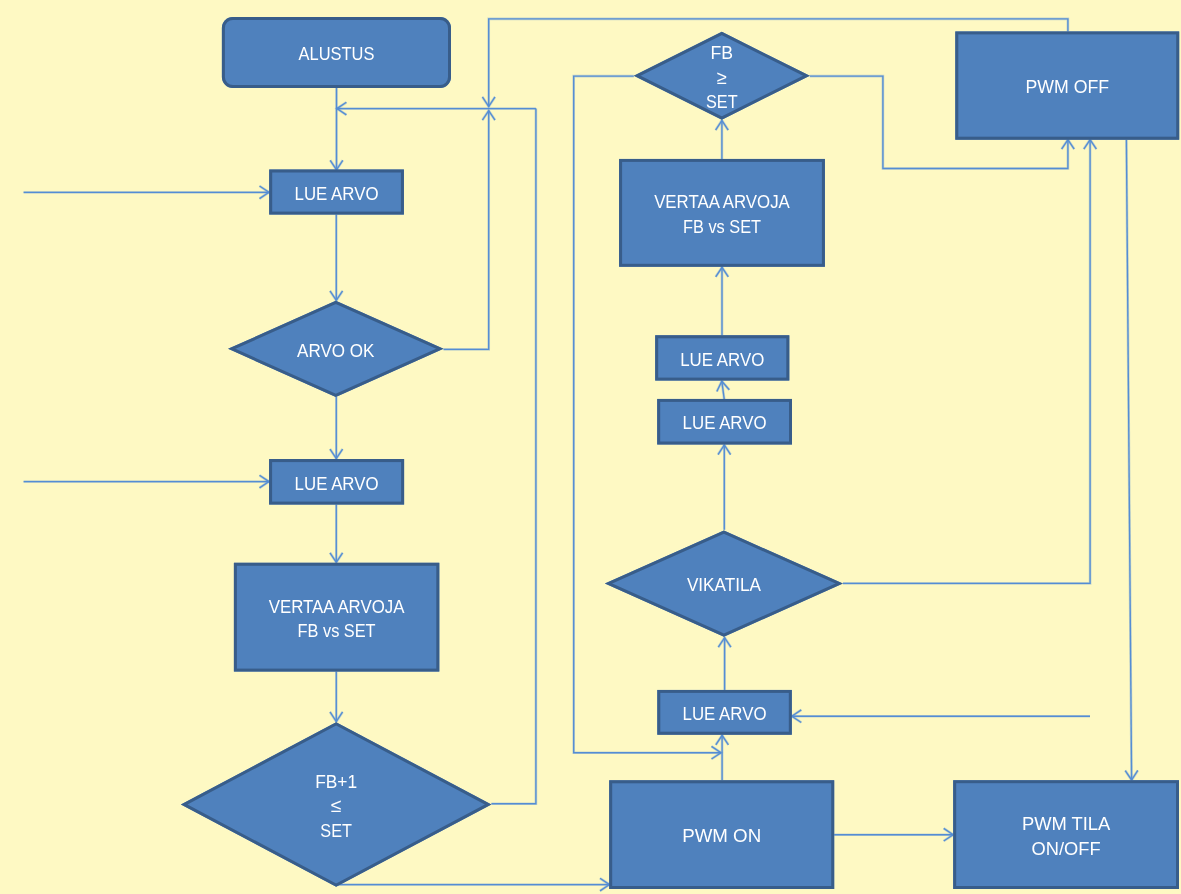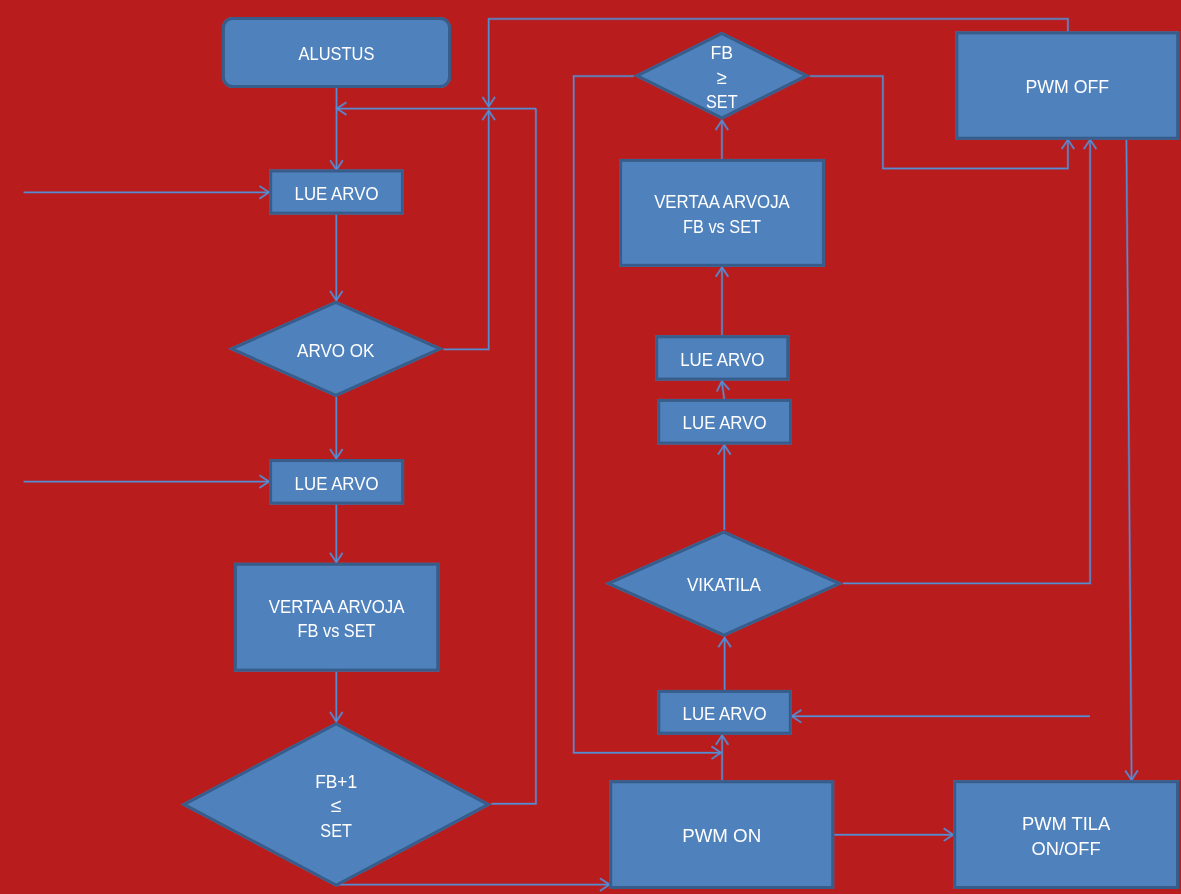--- a/index.html
+++ b/index.html
@@ -1,17 +1,17 @@
 <!DOCTYPE html>
 <html><head>
 <meta charset="utf-8">
 <title>PWM-ohjauksen vuokaavio</title>
 <style>
   html,body{margin:0;padding:0;background:#000000;}
-  #stage{position:relative;width:1181px;height:894px;background:#b91c1c;overflow:hidden;text-align:right;}
+  #stage{position:relative;width:1181px;height:894px;background:#fef9c3;overflow:hidden;text-align:right;}
   #board{display:block;}
   .node-shape{stroke-linejoin:miter;}
   .node-label{font-family:"Liberation Sans",sans-serif;text-anchor:middle;}
   .connector{fill:none;stroke-linecap:butt;stroke-linejoin:miter;}
   .arrowhead{fill:none;stroke-linecap:butt;stroke-linejoin:miter;}
 </style>
 </head>
 <body>
 
 <div id="stage">

